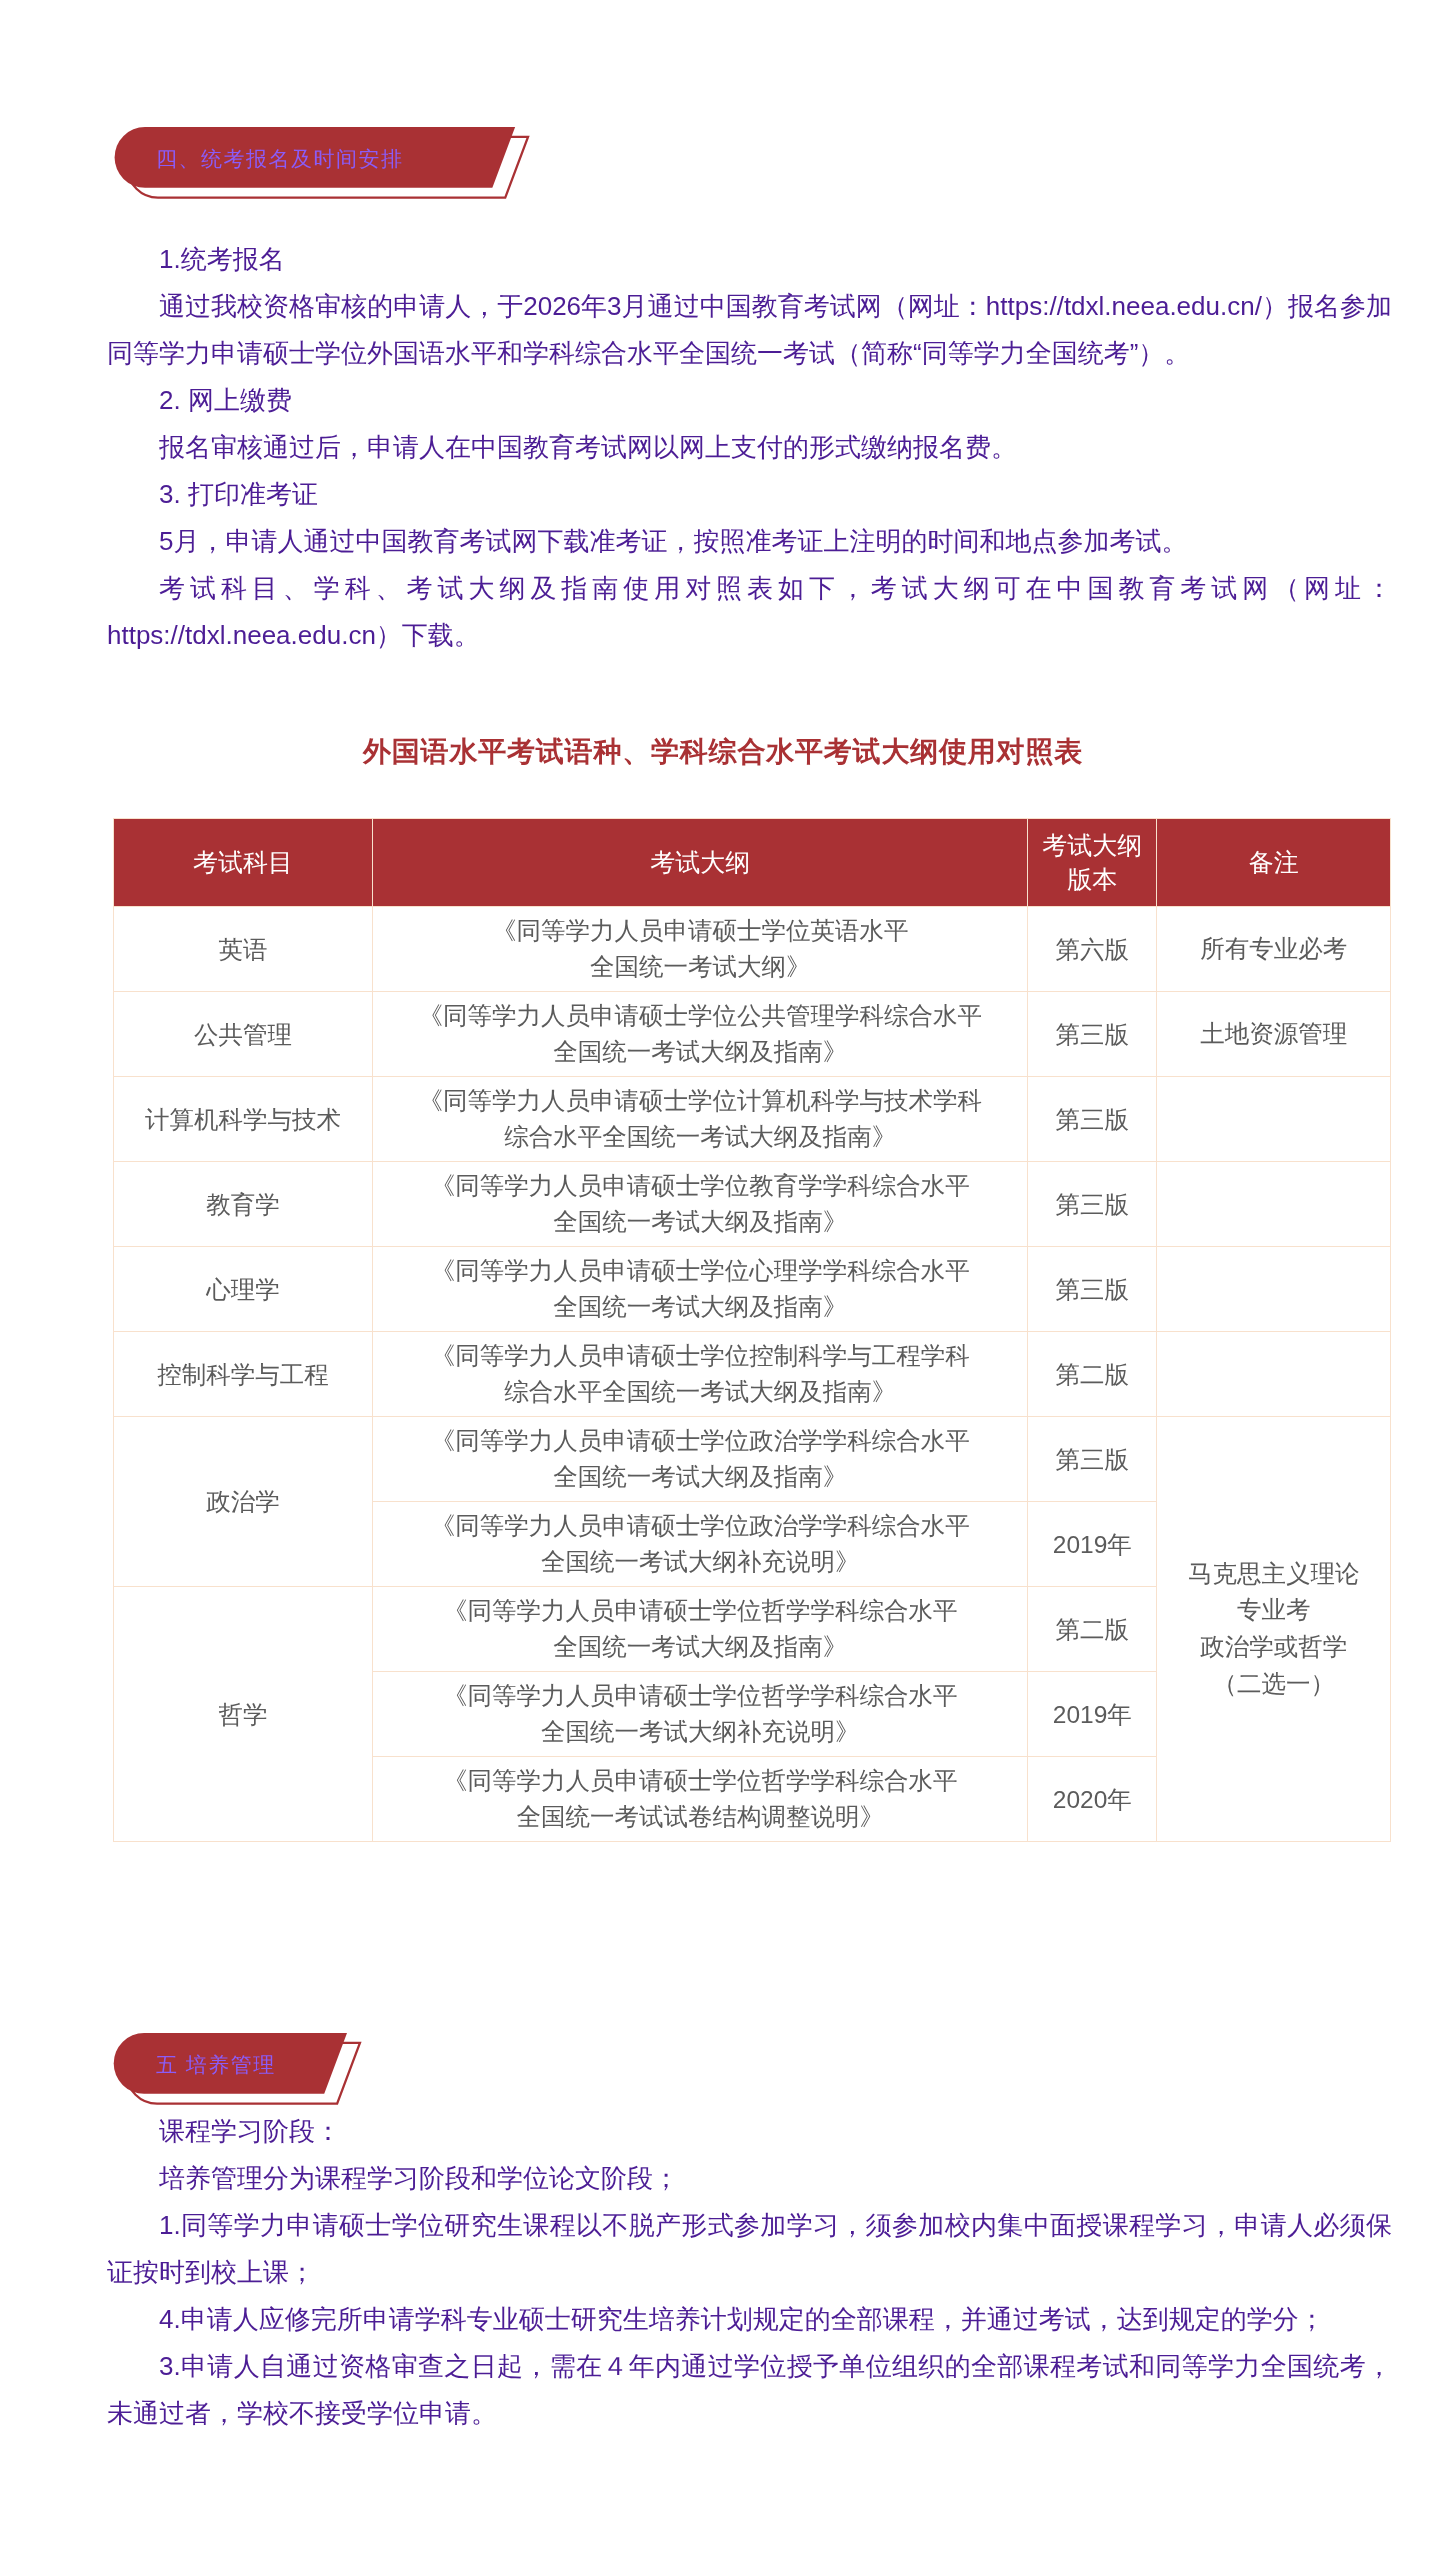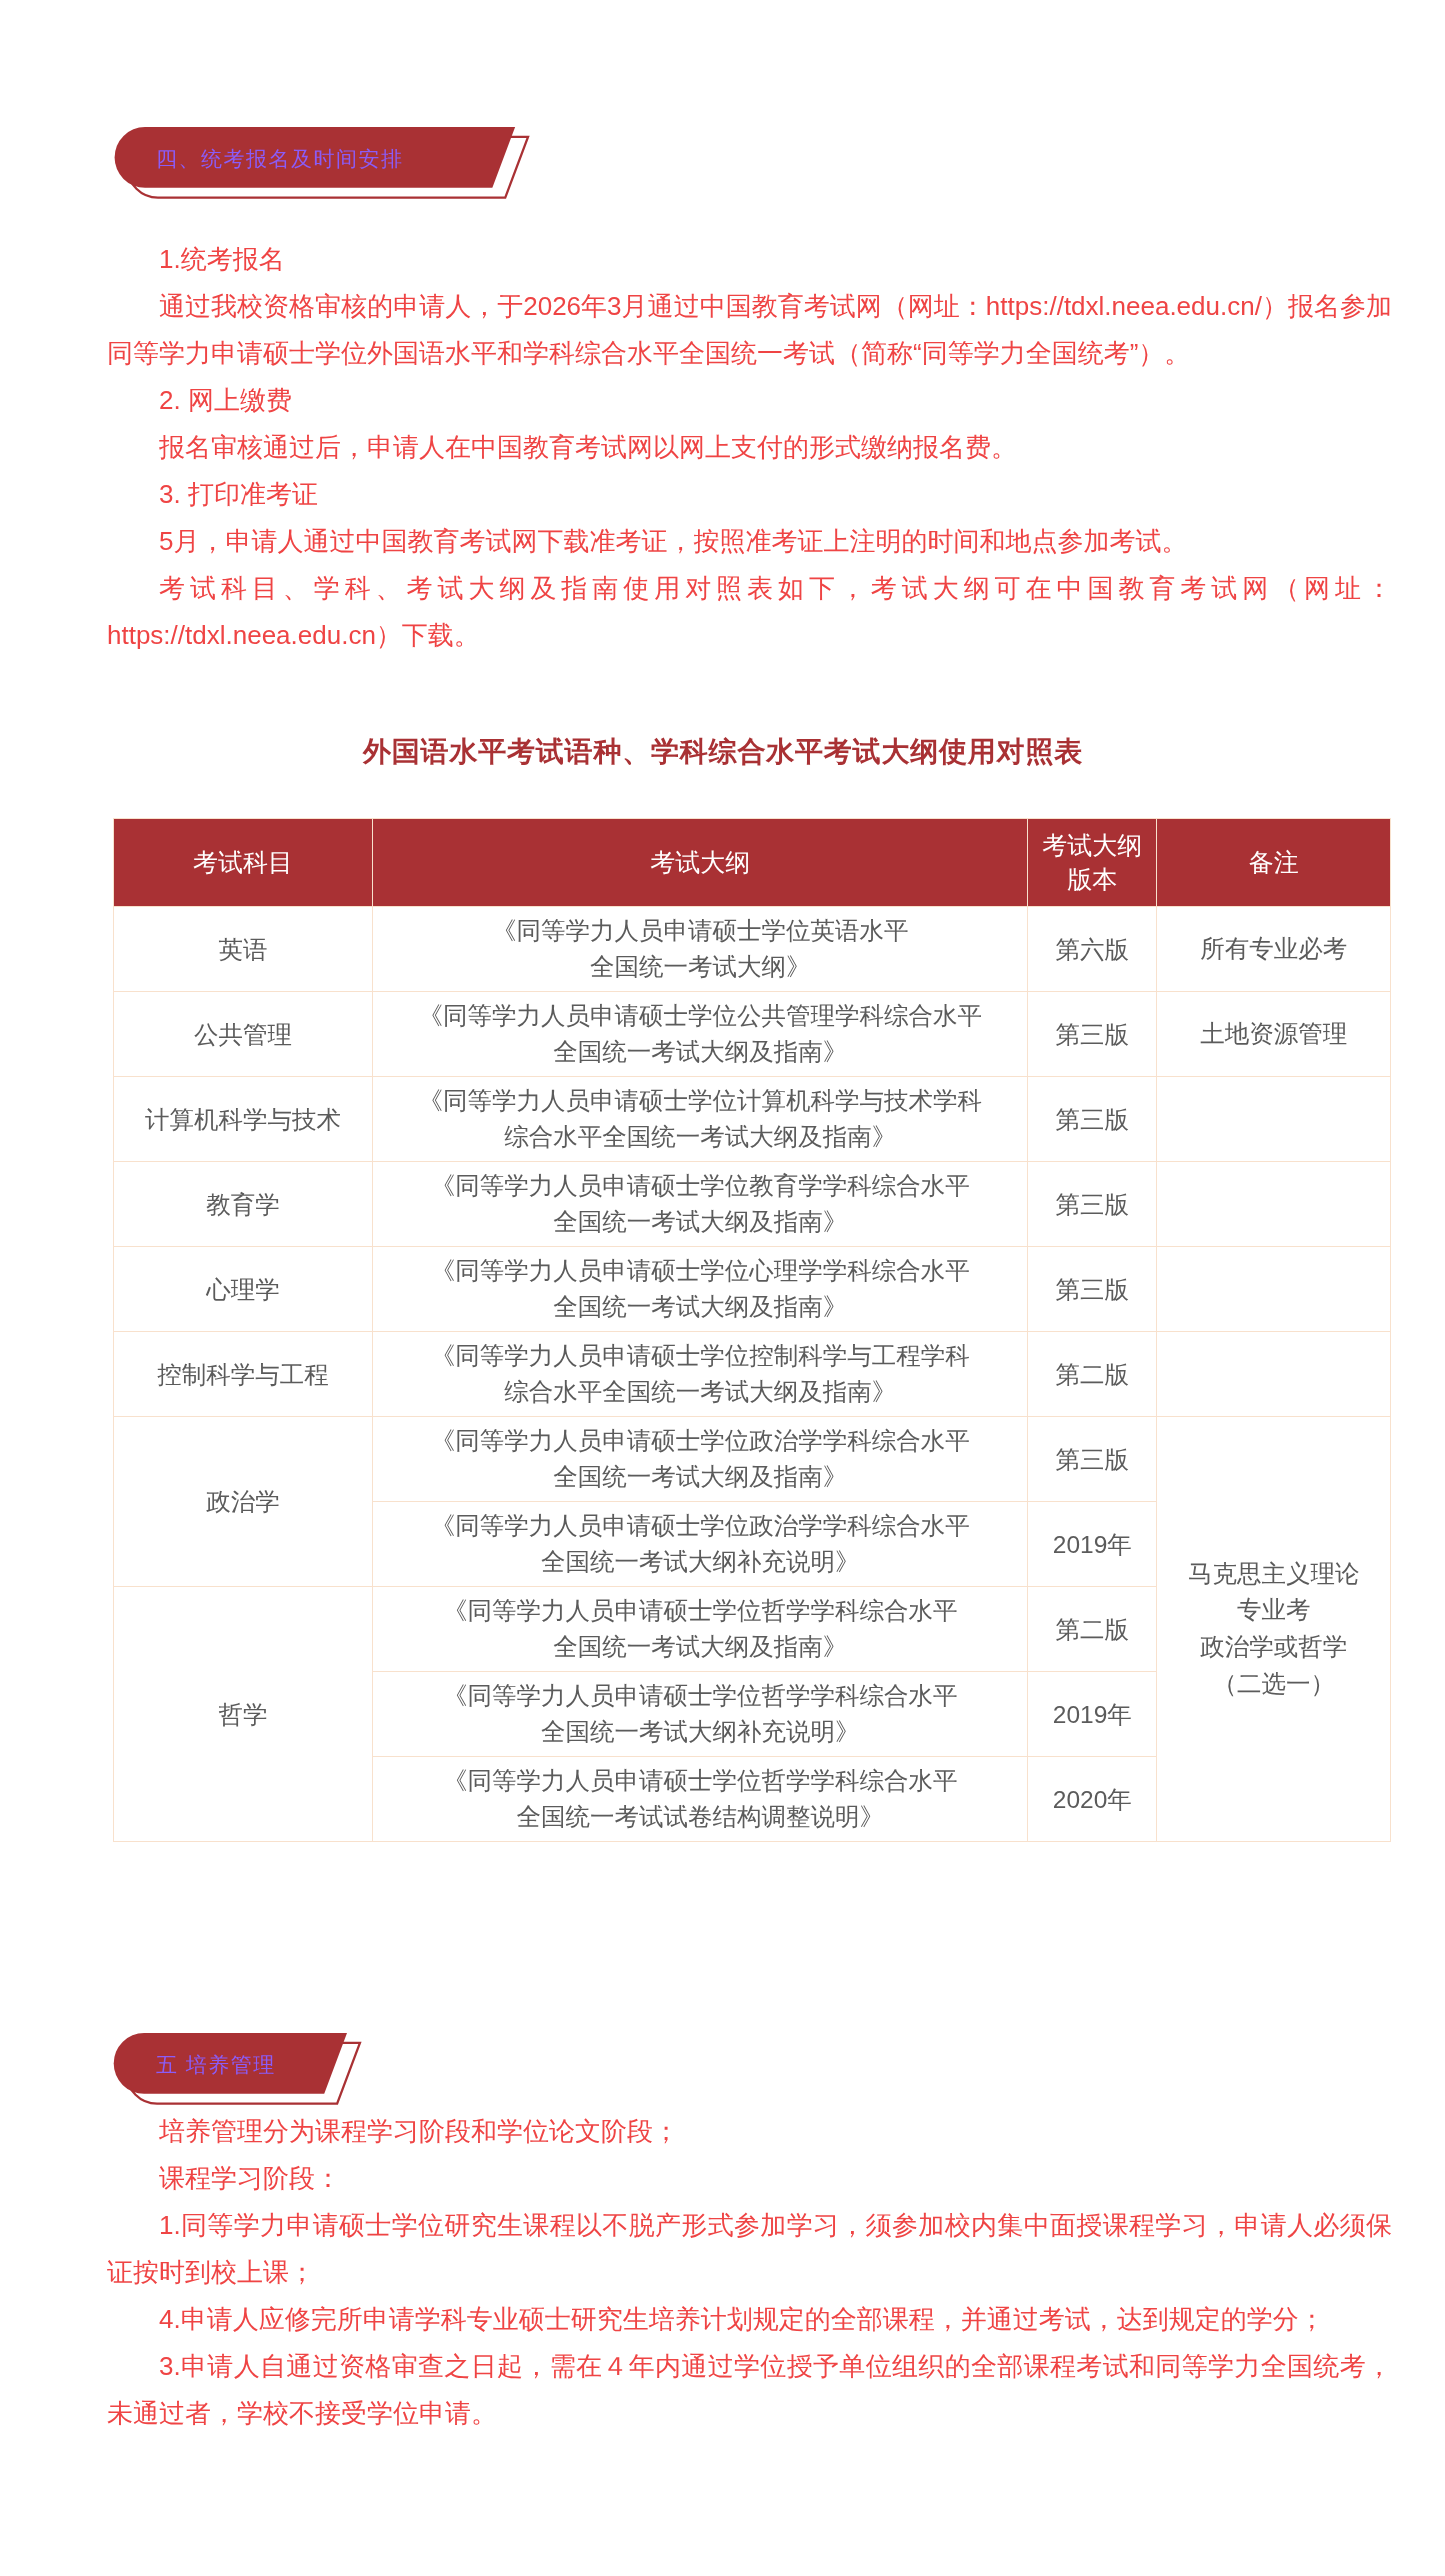--- a/index.html
+++ b/index.html
@@ -34,21 +34,21 @@
   .banner-4 { left: 113px; top: 127px; width: 444px; }
   .banner-5 { left: 113px; top: 1998px; width: 275px; margin-top: 35px; }
 
   
   .paras {
     position: absolute;
     left: 107px;
     width: 1285px;
     font-size: 26px;
     line-height: 47px;
-    color: #ef4444;
+    color: #4c1d95;
     text-align: justify;
   }
   .paras p { text-indent: 2em; margin: 0; }
   .paras-4 { top: 236px; }
   .paras-5 { top: 2108px; }
 
   
   .table-title {
     position: absolute;
     left: 0;
@@ -216,21 +216,21 @@
 
   <div class="banner banner-5">
     <svg width="275" height="76" viewBox="0 0 360 100" aria-hidden="true">
       <path d="M40,0 A40,40 0 0 0 40,80 H277 L307,0 Z" transform="translate(17,13)" fill="#ffffff" stroke="#a93134" stroke-width="3"></path>
       <path d="M40,0 A40,40 0 0 0 40,80 H277 L307,0 Z" fill="#a93134"></path>
     </svg>
     <span class="banner-label">五 培养管理</span>
   </div>
 
   <div class="paras paras-5">
+    <p>课程学习阶段：</p>
     <p>培养管理分为课程学习阶段和学位论文阶段；</p>
-    <p>课程学习阶段：</p>
     <p>1.同等学力申请硕士学位研究生课程以不脱产形式参加学习，须参加校内集中面授课程学习，申请人必须保证按时到校上课；</p>
     <p>4.申请人应修完所申请学科专业硕士研究生培养计划规定的全部课程，并通过考试，达到规定的学分；</p>
     <p>3.申请人自通过资格审查之日起，需在４年内通过学位授予单位组织的全部课程考试和同等学力全国统考，未通过者，学校不接受学位申请。</p>
   </div>
 
 </div>
 
 
 </body></html>

